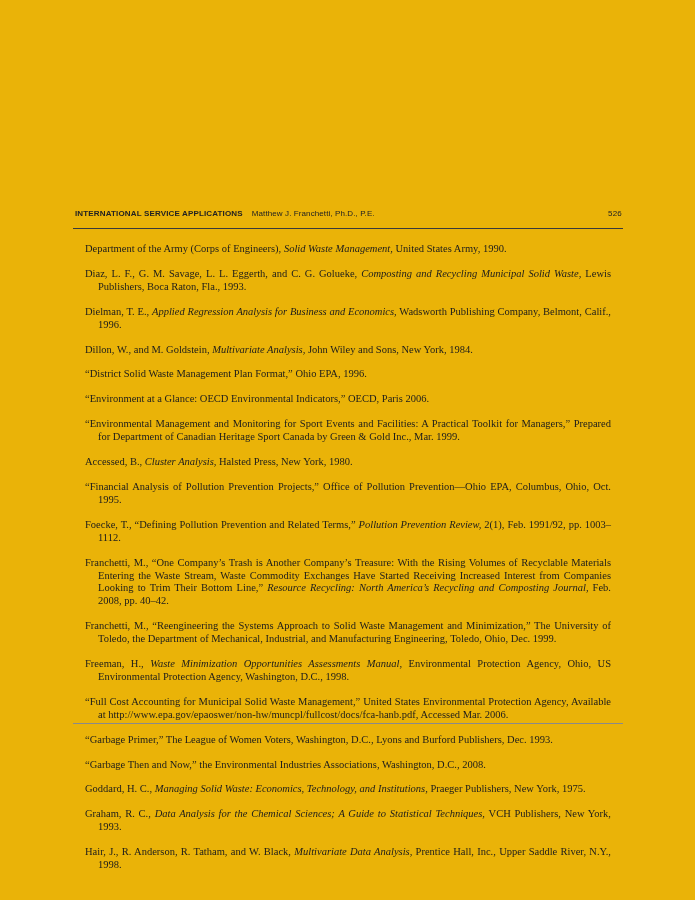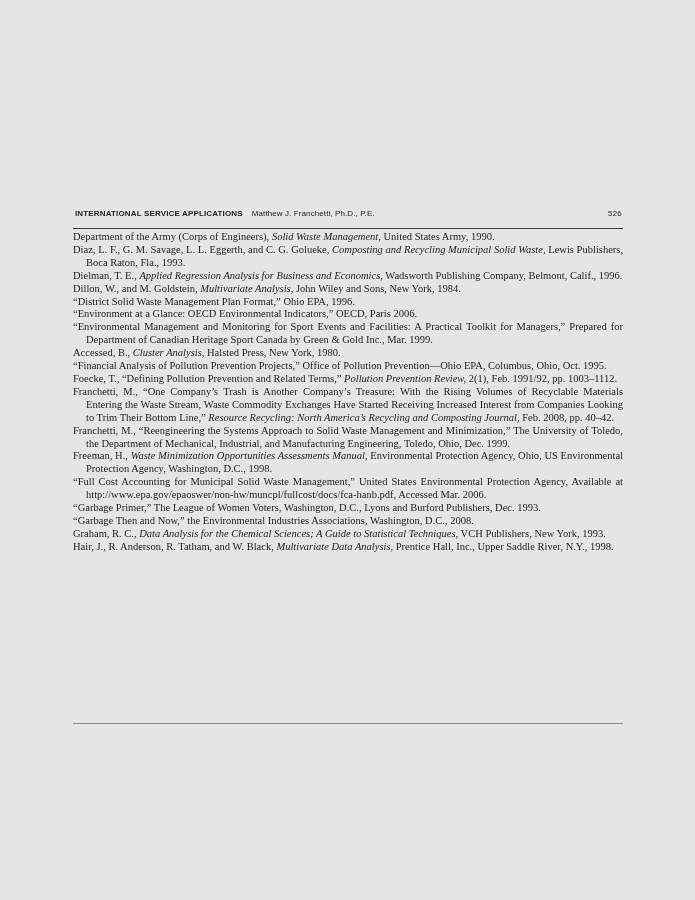--- a/index.html
+++ b/index.html
@@ -4,21 +4,21 @@
 <style>
   html, body {
     margin: 0;
     padding: 0;
     background: #ffffff;
   }
   .page {
     position: relative;
     width: 695px;
     height: 900px;
-    background: #e5e5e5;
+    background: #eab308;
     overflow: hidden;
     font-family: "Liberation Serif", serif;
     color: #1c1c1c;
   }
   .running-header {
     position: absolute;
     left: 75px;
     top: 209px;
     width: 547px;
     display: flex;
@@ -45,21 +45,21 @@
   .references {
     position: absolute;
     left: 73px;
     top: 231px;
     width: 550px;
     font-size: 10.5px;
     line-height: 12.9px;
     text-align: justify;
   }
   .ref-entry {
-    margin: 0;
+    margin: 12px;
     padding-left: 13px;
     text-indent: -13px;
   }
   .ref-entry .italic { font-style: italic; }
   .footer-rule {
     position: absolute;
     left: 73px;
     top: 723px;
     width: 550px;
     height: 0;
@@ -91,19 +91,20 @@
       <p class="ref-entry"><span class="roman">“Environmental Management and Monitoring for Sport Events and Facilities: A Practical Toolkit for Managers,” Prepared for Department of Canadian Heritage Sport Canada by Green &amp; Gold Inc., Mar. 1999.</span></p>
       <p class="ref-entry"><span class="roman">Accessed, B., </span><span class="italic">Cluster Analysis,</span><span class="roman"> Halsted Press, New York, 1980.</span></p>
       <p class="ref-entry"><span class="roman">“Financial Analysis of Pollution Prevention Projects,” Office of Pollution Prevention—Ohio EPA, Columbus, Ohio, Oct. 1995.</span></p>
       <p class="ref-entry"><span class="roman">Foecke, T., “Defining Pollution Prevention and Related Terms,” </span><span class="italic">Pollution Prevention Review,</span><span class="roman"> 2(1), Feb. 1991/92, pp. 1003–1112.</span></p>
       <p class="ref-entry"><span class="roman">Franchetti, M., “One Company’s Trash is Another Company’s Treasure: With the Rising Volumes of Recyclable Materials Entering the Waste Stream, Waste Commodity Exchanges Have Started Receiving Increased Interest from Companies Looking to Trim Their Bottom Line,” </span><span class="italic">Resource Recycling: North America’s Recycling and Composting Journal,</span><span class="roman"> Feb. 2008, pp. 40–42.</span></p>
       <p class="ref-entry"><span class="roman">Franchetti, M., “Reengineering the Systems Approach to Solid Waste Management and Minimization,” The University of Toledo, the Department of Mechanical, Industrial, and Manufacturing Engineering, Toledo, Ohio, Dec. 1999.</span></p>
       <p class="ref-entry"><span class="roman">Freeman, H., </span><span class="italic">Waste Minimization Opportunities Assessments Manual,</span><span class="roman"> Environmental Protection Agency, Ohio, US Environmental Protection Agency, Washington, D.C., 1998.</span></p>
       <p class="ref-entry"><span class="roman">“Full Cost Accounting for Municipal Solid Waste Management,” United States Environmental Protection Agency, Available at http://www.epa.gov/epaoswer/non-hw/muncpl/fullcost/docs/fca-hanb.pdf, Accessed Mar. 2006.</span></p>
       <p class="ref-entry"><span class="roman">“Garbage Primer,” The League of Women Voters, Washington, D.C., Lyons and Burford Publishers, Dec. 1993.</span></p>
       <p class="ref-entry"><span class="roman">“Garbage Then and Now,” the Environmental Industries Associations, Washington, D.C., 2008.</span></p>
+      <p class="ref-entry"><span class="roman">Goddard, H. C., </span><span class="italic">Managing Solid Waste: Economics, Technology, and Institutions,</span><span class="roman"> Praeger Publishers, New York, 1975.</span></p>
       <p class="ref-entry"><span class="roman">Graham, R. C., </span><span class="italic">Data Analysis for the Chemical Sciences; A Guide to Statistical Techniques,</span><span class="roman"> VCH Publishers, New York, 1993.</span></p>
       <p class="ref-entry"><span class="roman">Hair, J., R. Anderson, R. Tatham, and W. Black, </span><span class="italic">Multivariate Data Analysis,</span><span class="roman"> Prentice Hall, Inc., Upper Saddle River, N.Y., 1998.</span></p>
     </main>
 
   <div class="footer-rule"></div>
 
 </div>
 
 </body></html>

